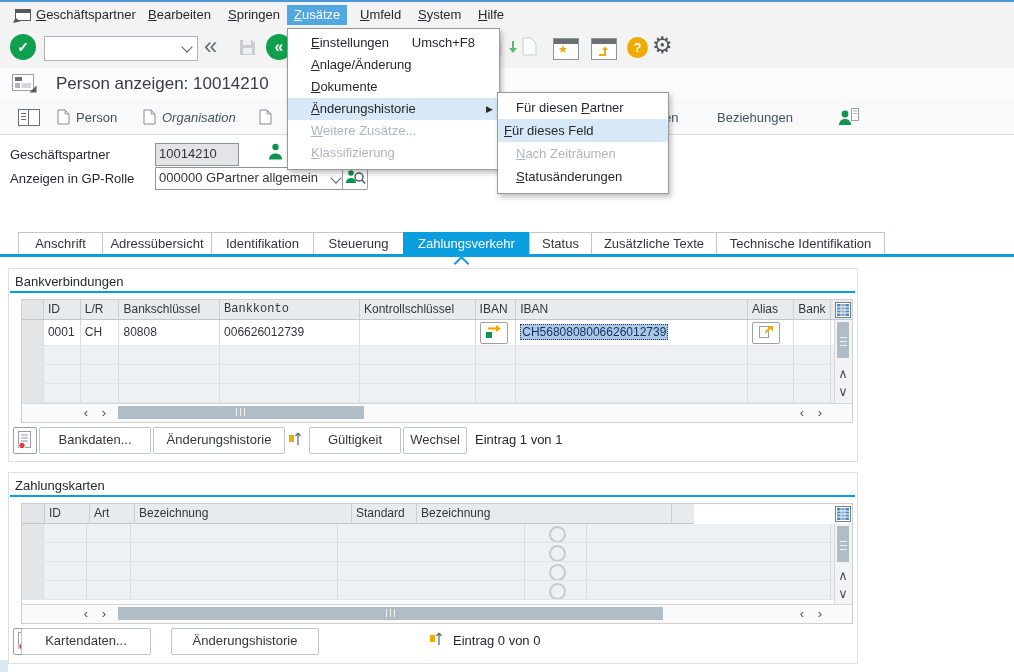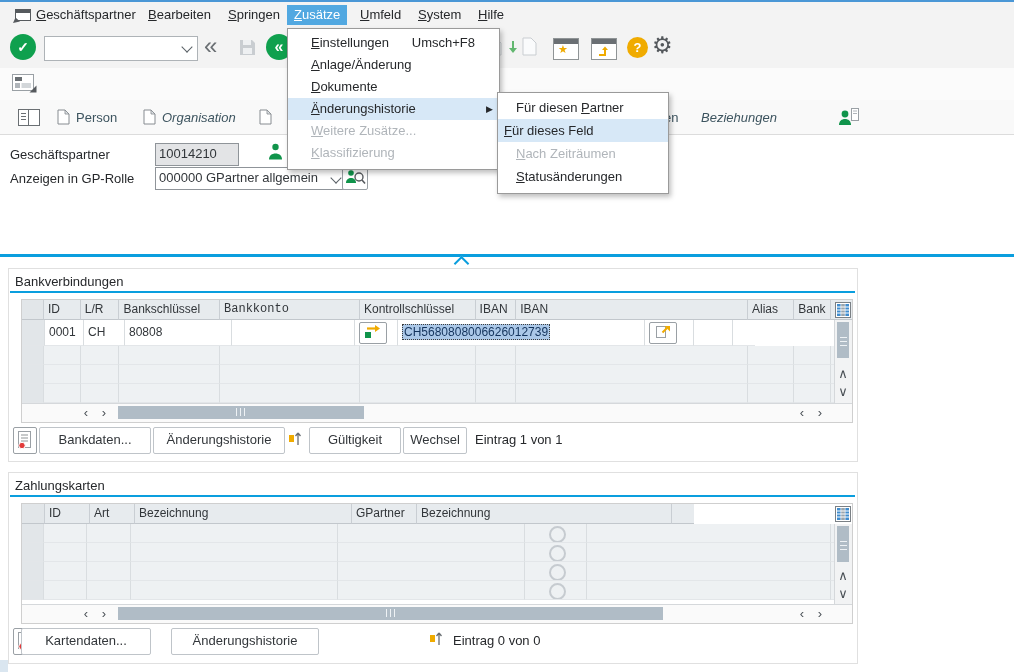--- a/index.html
+++ b/index.html
@@ -132,20 +132,21 @@
   </div>
 
   <div class="abs titlerow">
     <span class="abs" style="left:12px;top:6px;"><svg width="25" height="19">
           <rect x="0.5" y="0.5" width="21" height="16" fill="#fff" stroke="#9aa0a5"></rect>
           <rect x="3" y="3" width="7" height="4" fill="#6a6f73"></rect>
           <rect x="3" y="9" width="5" height="5" fill="#b0b5ba"></rect>
           <rect x="9.5" y="9" width="9.5" height="5" fill="#d3d7da"></rect>
           <path d="M24.5 18.5 l-7 0 7 -7z" fill="#565a5e"></path>
         </svg></span>
+    <span class="abs" style="left:56px;top:6px;font-size:17px;color:#3a3d40;">Person anzeigen: 10014210</span>
   </div>
 
   <div class="abs apptoolbar">
     <span class="abs" style="left:18px;top:9px;"><svg width="22" height="17">
           <rect x="0.5" y="0.5" width="21" height="16" fill="#fff" stroke="#6a6f73"></rect>
           <line x1="3" y1="4.5" x2="8" y2="4.5" stroke="#6a6f73"></line>
           <line x1="3" y1="7.5" x2="8" y2="7.5" stroke="#6a6f73"></line>
           <line x1="3" y1="10.5" x2="8" y2="10.5" stroke="#6a6f73"></line>
           <line x1="10.5" y1="1" x2="10.5" y2="16" stroke="#6a6f73"></line>
         </svg></span>
@@ -157,21 +158,21 @@
     <span class="abs" style="left:143px;top:9px;"><svg width="13" height="16">
           <path d="M1 1h7l4 4v10H1z" fill="#fff" stroke="#878c91"></path>
           <path d="M8 1l4 4h-4z" fill="#dfe3e6" stroke="#878c91" stroke-width="0.8"></path>
         </svg></span>
     <span class="appbtn" style="left:162px;font-style:italic;">Organisation</span>
     <span class="abs" style="left:259px;top:9px;"><svg width="13" height="16">
           <path d="M1 1h7l4 4v10H1z" fill="#fff" stroke="#878c91"></path>
           <path d="M8 1l4 4h-4z" fill="#dfe3e6" stroke="#878c91" stroke-width="0.8"></path>
         </svg></span>
     <span class="appbtn" style="left:664px;">en</span>
-    <span class="appbtn" style="left:701px;font-style:italic;">Beziehungen</span>
+    <span class="appbtn" style="left:717px;">Beziehungen</span>
     <span class="abs" style="left:838px;top:7px;"><svg width="22" height="19">
           <rect x="13.5" y="1.5" width="7" height="12" fill="#fff" stroke="#9aa0a5"></rect>
           <line x1="15" y1="4" x2="19" y2="4" stroke="#b0b5ba"></line>
           <line x1="15" y1="6.5" x2="19" y2="6.5" stroke="#b0b5ba"></line>
           <circle cx="7" cy="7" r="3.4" fill="#10944b"></circle>
           <path d="M1 18c0-4 2.8-6 6-6s6 2 6 6z" fill="#10944b"></path>
         </svg></span>
   </div>
 
   <span class="fldlabel" style="left:10px;top:147px;">Geschäftspartner</span>
@@ -186,20 +187,30 @@
     <span>000000 GPartner allgemein</span>
     <span class="chev" style="position:absolute;right:5px;top:6px;"></span>
   </div>
   <span class="iconbtn abs" style="left:342px;top:166px;width:24px;height:22px;"><svg width="21" height="19" style="margin-top:1px;">
         <circle cx="6" cy="5" r="2.8" fill="#10944b"></circle>
         <path d="M1 15c0-3.4 2.3-5 5-5s5 1.6 5 5z" fill="#10944b"></path>
         <circle cx="14" cy="9" r="4" fill="none" stroke="#565a5e" stroke-width="1.4"></circle>
         <line x1="17" y1="12" x2="20" y2="15.5" stroke="#565a5e" stroke-width="1.6"></line>
       </svg></span>
 
+  <div class="tabs abs">
+    <div class="tab" style="width:83px;">Anschrift</div>
+    <div class="tab" style="width:108px;">Adressübersicht</div>
+    <div class="tab" style="width:101px;">Identifikation</div>
+    <div class="tab" style="width:89px;">Steuerung</div>
+    <div class="tab active" style="width:125px;">Zahlungsverkehr</div>
+    <div class="tab" style="width:61px;">Status</div>
+    <div class="tab" style="width:124px;">Zusätzliche Texte</div>
+    <div class="tab" style="width:167px;">Technische Identifikation</div>
+  </div>
   <div class="abs tabline"></div>
   <div class="abs notch"></div>
 
   <div class="groupbox" style="left:8px;top:268px;width:848px;height:192px;">
     <span class="gcaption" style="left:6px;top:5px;">Bankverbindungen</span>
     <div class="gline" style="left:1px;top:22px;width:845px;"></div>
 
     <div class="tablebox" style="left:12px;top:30px;width:830px;height:122px;">
 
       <div class="trow th">
@@ -214,20 +225,21 @@
         <div class="tcell" style="width:44px;">Alias</div>
         <div class="tcell" style="width:34px;">Bank</div>
         <div class="tcell" style="width:18px;border-right:0;"></div>
       </div>
 
       <div class="trow datarow">
         <div class="tcell sel" style="width:18px;"></div>
         <div class="tcell" style="width:34px;">0001</div>
         <div class="tcell" style="width:36px;">CH</div>
         <div class="tcell" style="width:102px;">80808</div>
+        <div class="tcell" style="width:144px;">006626012739</div>
         <div class="tcell" style="width:118px;"></div>
         <div class="tcell" style="width:38px;"><span class="iconbtn" style="width:26px;height:20px;margin-top:2px;"><svg width="20" height="16">
                 <rect x="2" y="9" width="6" height="6" fill="#10944b"></rect>
                 <path d="M4 5.5h9" stroke="#f0ab00" stroke-width="2.2" fill="none"></path>
                 <path d="M12 2 L17 5.5 L12 9z" fill="#f0ab00"></path>
               </svg></span></div>
         <div class="tcell" style="width:242px;"><span class="ibansel">CH5680808006626012739</span></div>
         <div class="tcell" style="width:44px;"><span class="iconbtn" style="width:26px;height:20px;margin-top:2px;"><svg width="18" height="16">
                 <rect x="2.5" y="3.5" width="9" height="11" fill="#fff" stroke="#9aa0a5"></rect>
                 <path d="M8.5 9.5 L13 5" stroke="#f0ab00" stroke-width="2" fill="none"></path>
@@ -327,21 +339,21 @@
   <div class="groupbox" style="left:8px;top:472px;width:848px;height:190px;">
     <span class="gcaption" style="left:6px;top:5px;">Zahlungskarten</span>
     <div class="gline" style="left:1px;top:22px;width:845px;"></div>
 
     <div class="tablebox" style="left:12px;top:30px;width:830px;height:119px;">
       <div class="trow th">
         <div class="tcell sel" style="width:18px;"></div>
         <div class="tcell" style="width:40px;">ID</div>
         <div class="tcell" style="width:40px;">Art</div>
         <div class="tcell" style="width:212px;">Bezeichnung</div>
-        <div class="tcell" style="width:60px;">GPartner</div>
+        <div class="tcell" style="width:60px;">Standard</div>
         <div class="tcell" style="width:250px;">Bezeichnung</div>
         <div class="tcell" style="width:18px;border-right:0;"></div>
       </div>
       <div class="trow emptyrow">
         <div class="tcell sel" style="width:18px;"></div>
           <div class="tcell" style="width:40px;"></div>
           <div class="tcell" style="width:40px;"></div>
           <div class="tcell" style="width:212px;"></div>
           <div class="tcell" style="width:190px;"></div>
           <div class="tcell" style="width:60px;">

